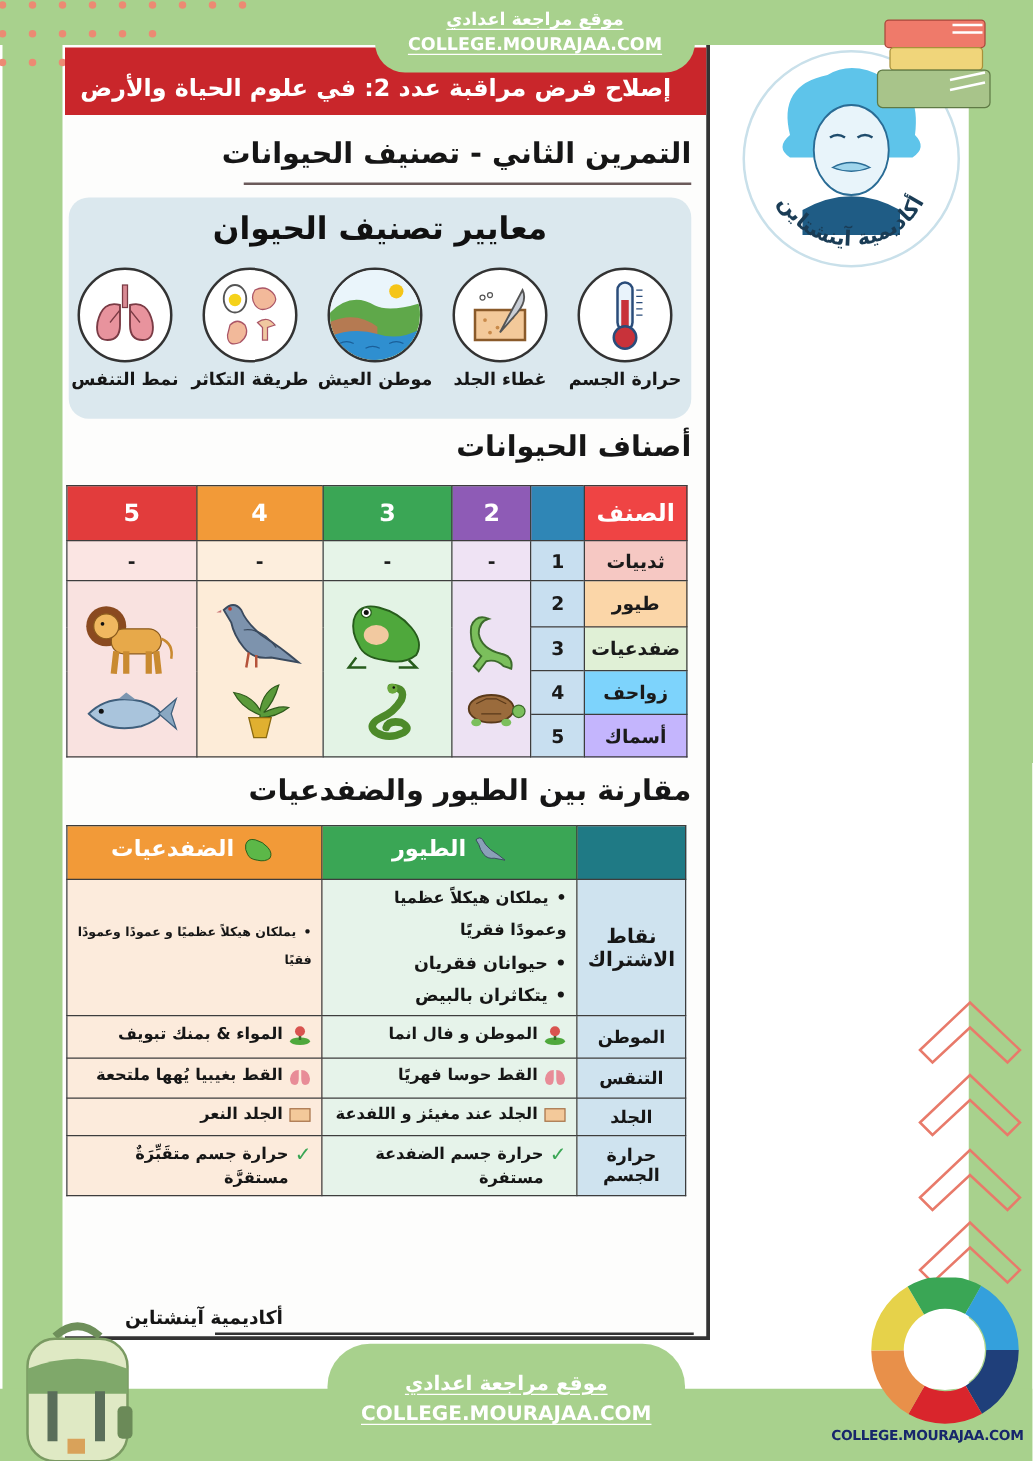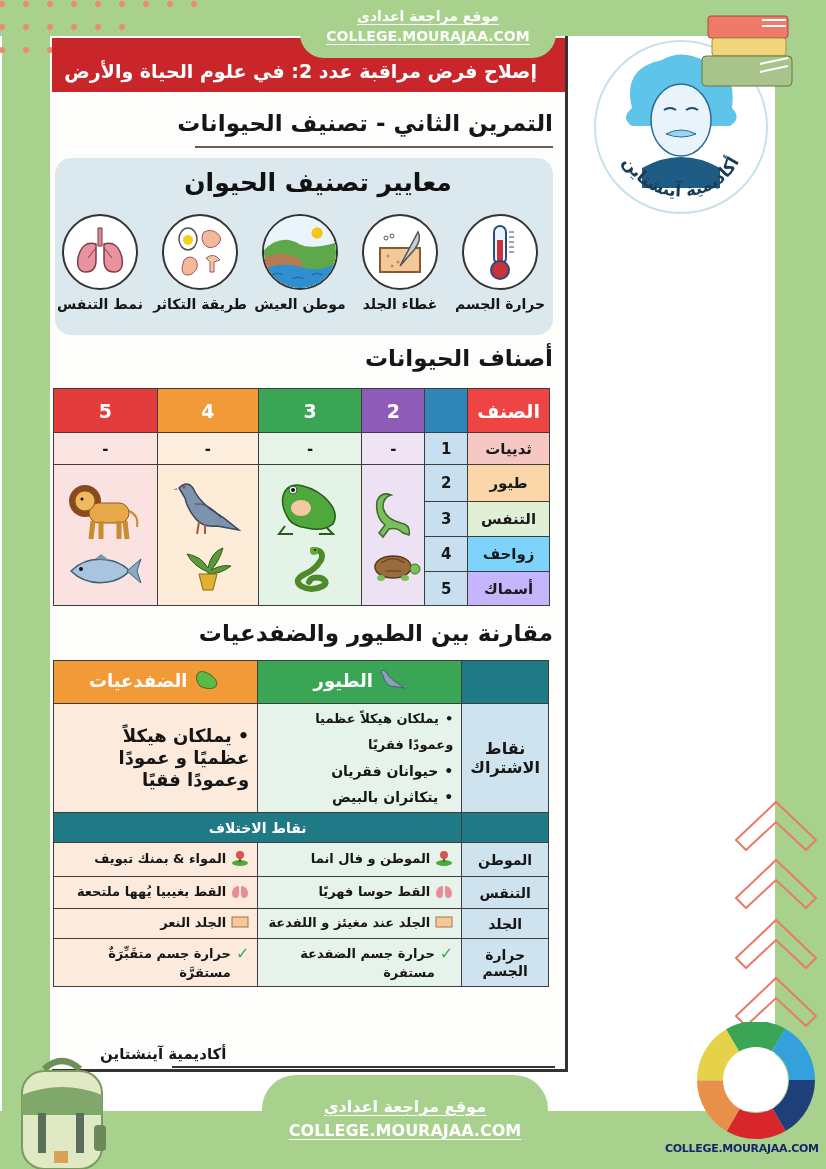--- a/index.html
+++ b/index.html
@@ -21,21 +21,21 @@
   .banner span { display: block; text-decoration: underline; text-underline-offset: 3px; }
 
   
   .doc { left: 52px; top: 36px; width: 516px; height: 1036px; background: #fdfdfc; border-right: 3px solid #333; border-bottom: 3px solid #333; }
   .doc-header { left: 52px; top: 38px; width: 513px; height: 54px; background: #c9262b; color: #fff; direction: rtl; font-size: 19px; font-weight: bold; padding: 22px 28px 0 0; text-align: right; }
   .h-title { direction: rtl; text-align: right; font-weight: bold; color: #161616; }
   .ex-title { right: 273px; top: 110px; font-size: 23px; }
   .ex-underline { left: 195px; top: 146px; width: 358px; height: 2px; background: #6b5a5a; }
 
   .criteria { left: 55px; top: 158px; width: 498px; height: 177px; background: #dbe8ee; border-radius: 16px; }
-  .criteria-title { left: 69px; top: 168px; width: 498px; text-align: center; direction: rtl; font-size: 25px; font-weight: bold; color: #111; }
+  .criteria-title { left: 55px; top: 168px; width: 498px; text-align: center; direction: rtl; font-size: 25px; font-weight: bold; color: #111; }
   .crit-item { position: absolute; width: 100px; text-align: center; }
   .crit-circle { width: 76px; height: 76px; margin: 0 auto; border-radius: 50%; background: #fff; border: 2px solid #333; display: flex; align-items: center; justify-content: center; }
   .crit-label { margin-top: 6px; direction: rtl; font-size: 14px; font-weight: bold; color: #161616; white-space: nowrap; }
 
   .sec-title-1 { right: 273px; top: 345px; font-size: 23px; }
   .sec-title-2 { right: 273px; top: 620px; font-size: 23px; }
 
   table { border-collapse: collapse; direction: rtl; }
   .classes { left: 53px; top: 388px; width: 497px; }
   .classes td, .classes th { border: 1.5px solid #3d3d3d; text-align: center; font-weight: bold; }
@@ -240,21 +240,21 @@
           </svg>
       <svg width="76" height="36" viewBox="0 0 76 36">
             <path d="M4 18 Q20 2 46 8 Q58 12 62 18 Q58 24 46 28 Q20 34 4 18 Z" fill="#a9c4dc" stroke="#3f5f7c" stroke-width="1.5"></path>
             <path d="M60 18 L74 6 L70 18 L74 30 Z" fill="#8aa8c2" stroke="#3f5f7c"></path>
             <circle cx="14" cy="16" r="2" fill="#111"></circle>
             <path d="M28 6 l6 -5 l8 6" fill="#7c96b0"></path>
           </svg>
     </td>
   </tr>
   <tr style="height:35px;">
-    <td class="lbl" style="background:#e0f0d6;">التنفس</td>
+    <td class="lbl" style="background:#e0f0d6;">ضفدعيات</td>
     <td style="background:#c8dff0;">3</td>
   </tr>
   <tr style="height:35px;">
     <td class="lbl" style="background:#7dd3fc;">زواحف</td>
     <td style="background:#c8dff0;">4</td>
   </tr>
   <tr style="height:34px;">
     <td class="lbl" style="background:#c4b5fd;">أسماك</td>
     <td style="background:#c8dff0;">5</td>
   </tr>
@@ -287,28 +287,24 @@
   <tr style="height:99px;">
     <td class="rowlbl" style="font-size:16px;">نقاط الاشتراك</td>
     <td class="birds">
       <ul class="bullet-list">
         <li>يملكان هيكلاً عظميا وعمودًا فقريًا</li>
         <li style="font-size:14px;">حيوانان فقريان</li>
         <li style="font-size:14px;">يتكاثران بالبيض</li>
       </ul>
     </td>
     <td class="frogs">
-      <ul class="bullet-list" style="line-height:22px;font-size:18px;">
+      <ul class="bullet-list" style="line-height:22px;font-size:10px;">
         <li>يملكان هيكلاً عظميًا و عمودًا وعمودًا فقيًا</li>
       </ul>
     </td>
-  </tr>
-  <tr style="height:30px;">
-    <td style="background:#1f7a85;"></td>
-    <td colspan="2" class="head" style="height:30px;background:#1f7a85;font-size:14px;">نقاط الاختلاف</td>
   </tr>
   <tr style="height:34px;">
     <td class="rowlbl">الموطن</td>
     <td class="birds"><span class="ci">
             <svg width="18" height="16" viewBox="0 0 18 16">
               <ellipse cx="9" cy="13" rx="8" ry="3" fill="#4fa83c"></ellipse>
               <rect x="8" y="6" width="2" height="6" fill="#3d6b2c"></rect>
               <circle cx="9" cy="5" r="4" fill="#d9534f"></circle>
             </svg>
             <span>الموطن و فال انما</span>

